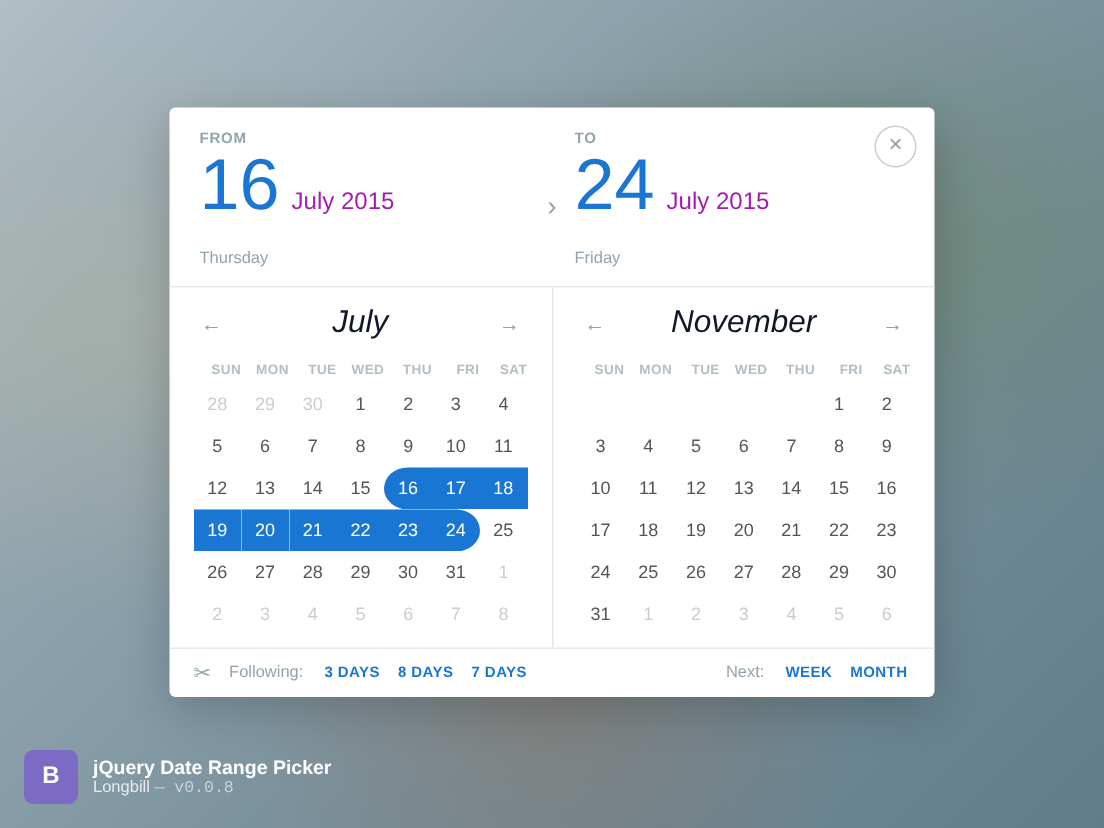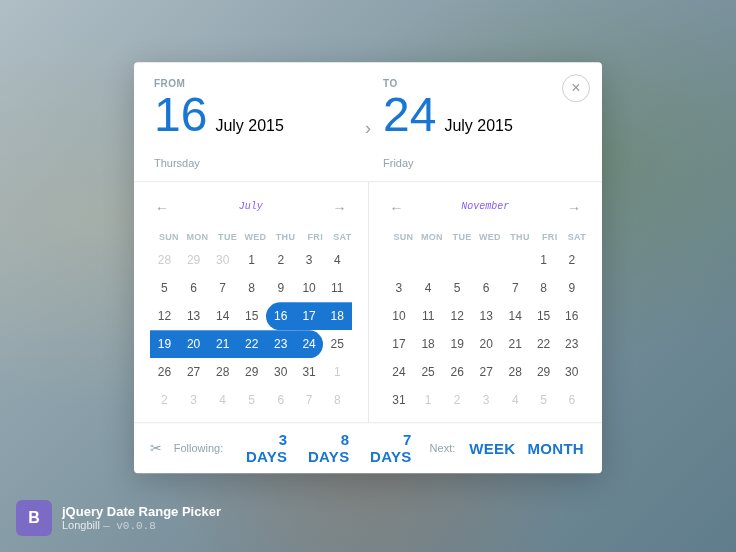--- a/index.html
+++ b/index.html
@@ -32,21 +32,21 @@
     }
 
     .modal-container {
       position: absolute;
       top: 50%;
       left: 50%;
       transform: translate(-50%, -52%);
       background: #fff;
       border-radius: 4px;
       box-shadow: 0 8px 32px rgba(0,0,0,0.2);
-      width: 468px;
+      width: 510px;
       z-index: 10;
     }
 
     
     .modal-header {
       display: flex;
       align-items: stretch;
       padding: 16px 20px 12px 20px;
       border-bottom: 1px solid #e8e8e8;
       position: relative;
@@ -67,21 +67,21 @@
 
     .date-big {
       font-size: 48px;
       font-weight: 300;
       color: #1976d2;
       line-height: 1;
     }
 
     .date-month-year {
       font-size: 16px;
-      color: #000000;
+      color: #a21caf;
       font-weight: 300;
     }
 
     .date-day {
       font-size: 11px;
       color: #90a4ae;
       margin-top: 18px;
     }
 
     .date-arrow {
@@ -127,25 +127,24 @@
 
     .cal-header {
       display: flex;
       align-items: center;
       justify-content: space-between;
       margin-bottom: 8px;
       padding: 4px 0;
     }
 
     .cal-month {
-      font-size: 10px;
+      font-size: 21px;
       font-style: italic;
-      color: #8b5cf6;
+      color: #0f172a;
       font-weight: 400;
-      font-family: Liberation Mono, monospace;
     }
 
     .cal-nav {
       width: 24px;
       height: 24px;
       display: flex;
       align-items: center;
       justify-content: center;
       cursor: pointer;
       color: #90a4ae;
@@ -217,21 +216,21 @@
     }
 
     .footer-label {
       font-size: 11px;
       color: #90a4ae;
       margin-right: 4px;
       text-align: right;
     }
 
     .footer-btn {
-      font-size: 15px;
+      font-size: 10px;
       font-weight: 700;
       color: #1976d2;
       cursor: pointer;
       background: none;
       border: none;
       padding: 0 2px;
       letter-spacing: 0.3px;
       text-align: right;
     }
 

